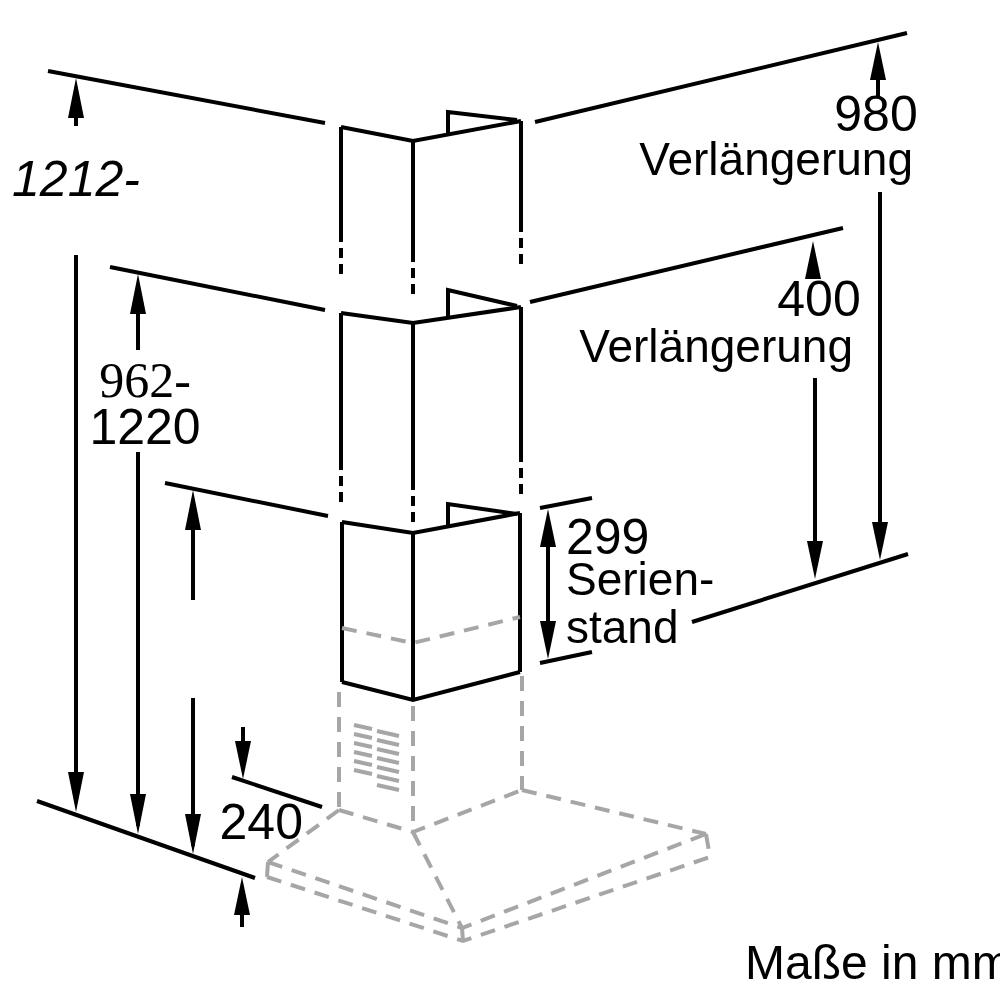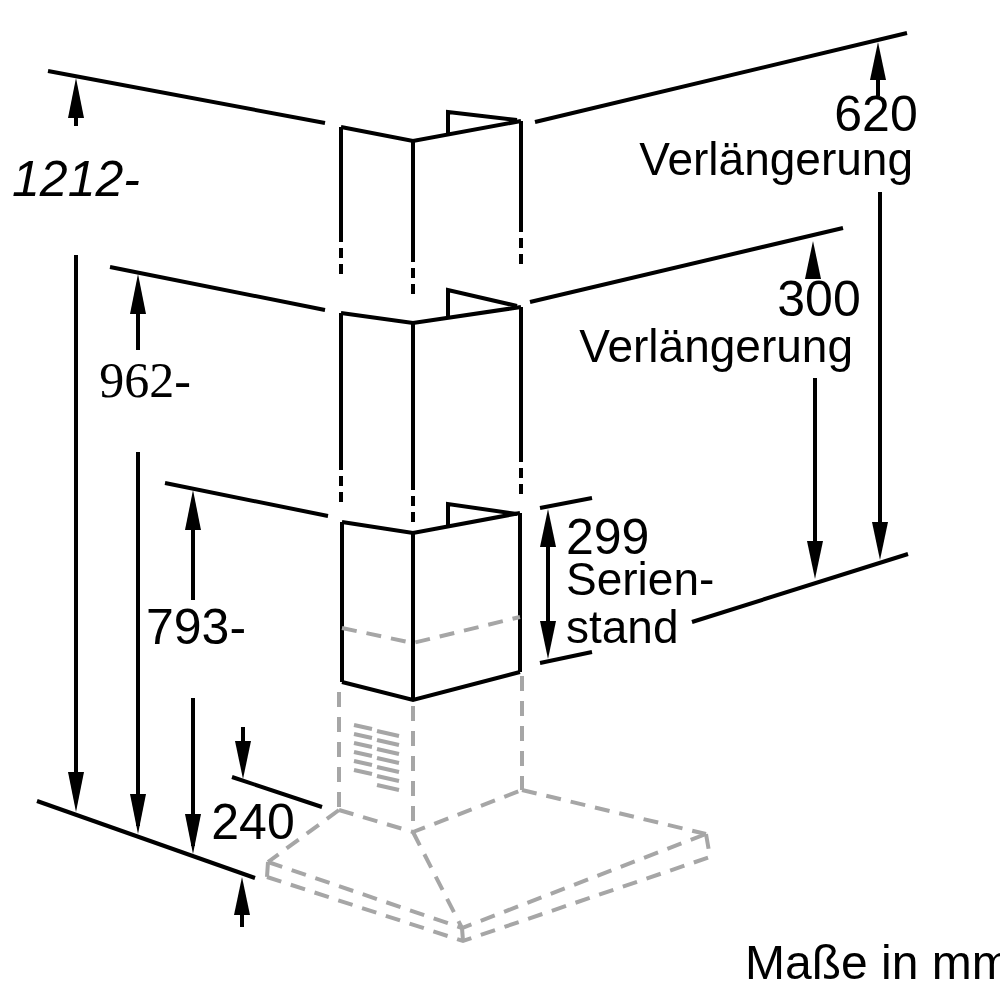--- a/index.html
+++ b/index.html
@@ -125,29 +125,29 @@
       <polygon fill="#000" stroke="none" points="878,42 870,80 886,80"></polygon>
       <path d="M878,74 V96"></path>
       <path d="M880,192 V530"></path>
       <polygon fill="#000" stroke="none" points="880,560 872,522 888,522"></polygon>
     </g>
   </svg>
 
   <div class="lbl num ctr" style="left:0px;top:156px;width:152px;font-style:italic;">1212-</div>
 
   <div class="lbl num ctr" style="left:70px;top:357px;width:150px;font-family:Liberation Serif, serif;">962-</div>
+  <div class="lbl num ctr" style="left:70px;top:404px;width:150px;">1220</div>
 
-  <div class="lbl num ctr" style="left:121px;top:604px;width:150px;">793-</div>
 
-  <div class="lbl num ctr" style="left:203px;top:799px;width:100px;">240</div>
+  <div class="lbl num ctr" style="left:203px;top:799px;width:100px;text-align:right;">240</div>
 
-  <div class="lbl num ctr" style="left:801px;top:91px;width:150px;">620</div>
+  <div class="lbl num ctr" style="left:801px;top:91px;width:150px;">980</div>
   <div class="lbl word rgt" style="left:613px;top:136px;width:300px;">Verlängerung</div>
 
-  <div class="lbl num ctr" style="left:744px;top:276px;width:150px;">300</div>
+  <div class="lbl num ctr" style="left:744px;top:276px;width:150px;">400</div>
   <div class="lbl word rgt" style="left:553px;top:323px;width:300px;">Verlängerung</div>
 
   <div class="lbl num" style="left:566px;top:514px;">299</div>
   <div class="lbl word" style="left:566px;top:556px;">Serien-</div>
   <div class="lbl word" style="left:566px;top:604px;">stand</div>
 
   <div class="lbl note" style="left:745px;top:939px;">Maße in mm</div>
 </div>
 
 </body></html>

